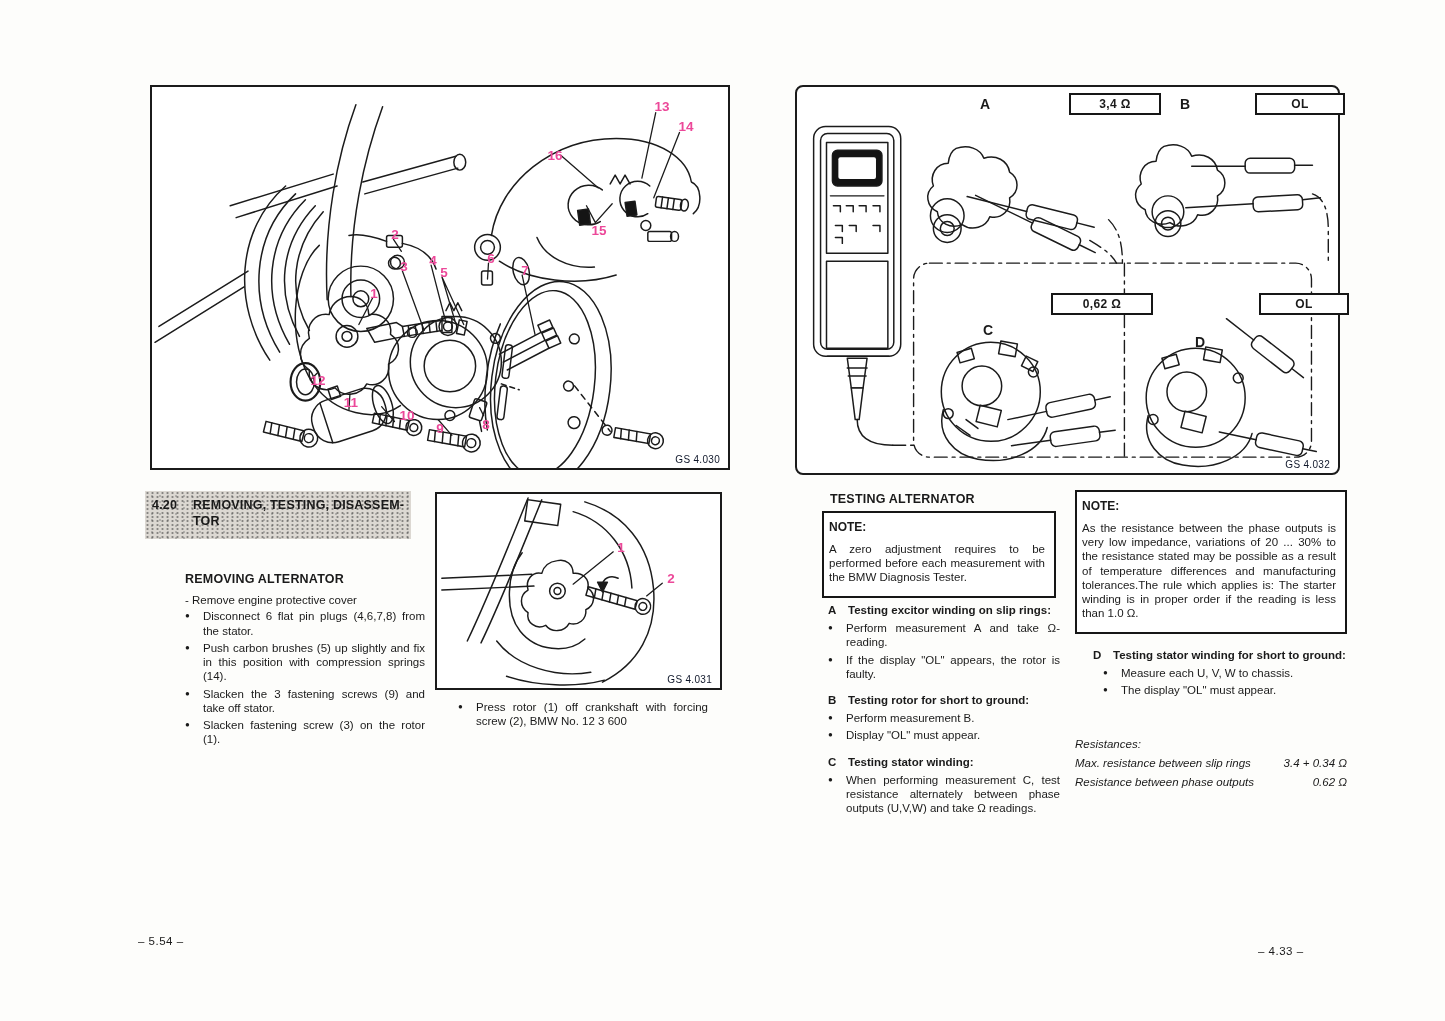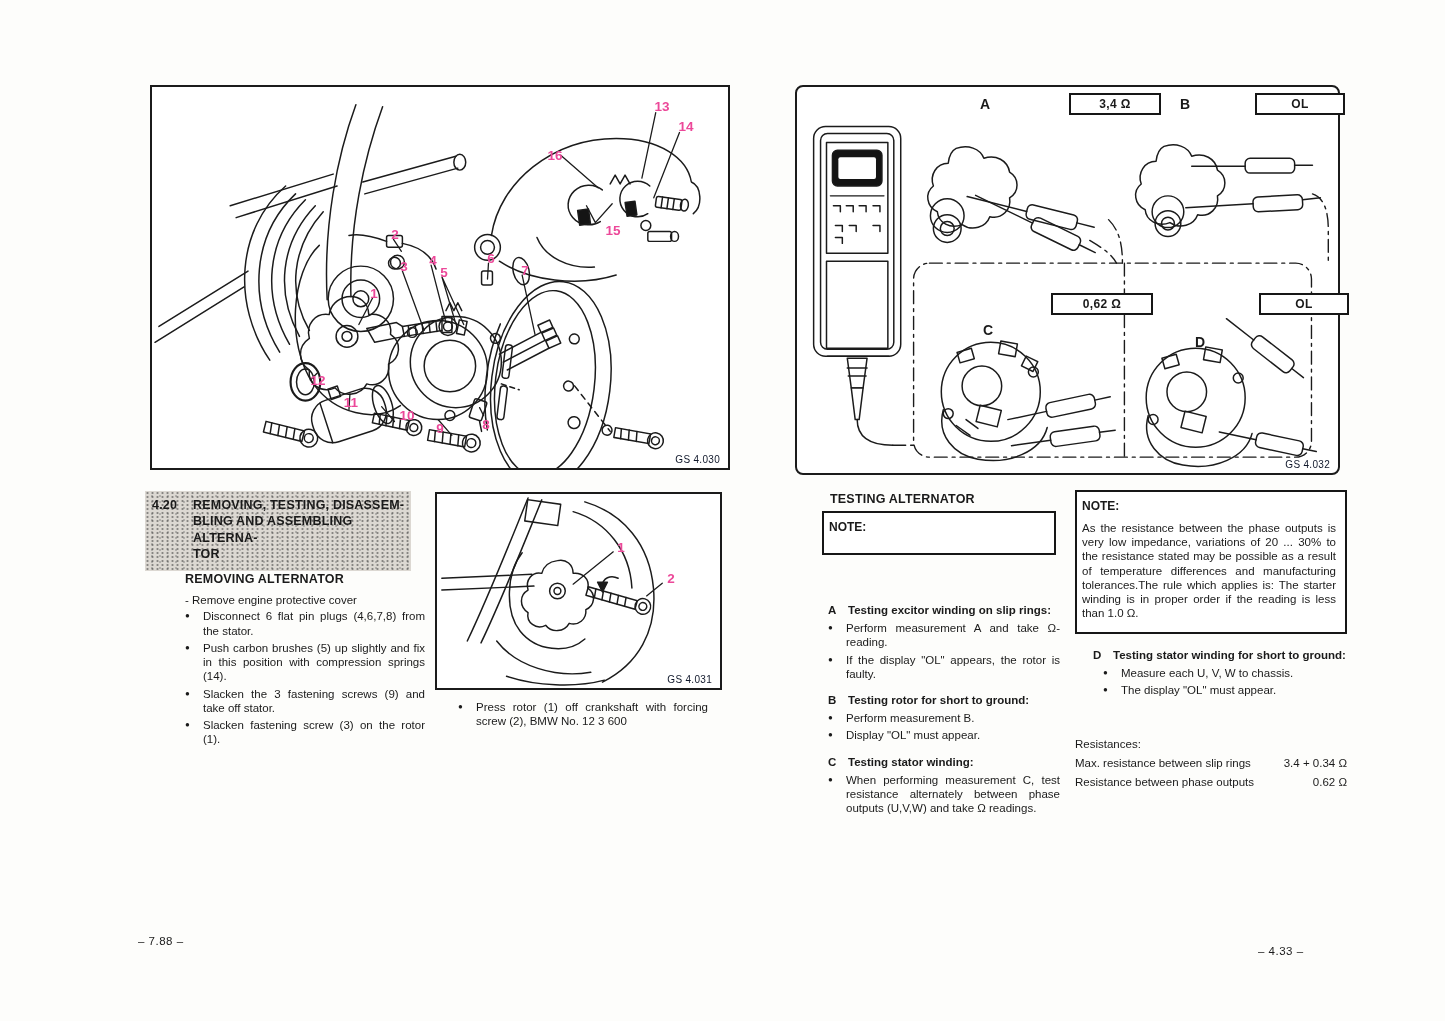--- a/index.html
+++ b/index.html
@@ -31,21 +31,21 @@
   .b-row{display:flex; gap:9px; margin-bottom:3px;}
   .b-row .dot{flex:0 0 9px; font-size:8px; padding-top:2px;}
   .b-row .txt{text-align:justify;}
   .caption{position:absolute; font-size:11.5px; line-height:1.26;}
   .notebox{border:2px solid #161616; padding:7px 9px 11px 5px; box-sizing:border-box; background:#fff;}
   .notebox .ntitle{font-weight:bold; margin-bottom:7px; font-size:12px;}
   .notebox .nbody{text-align:justify;}
   .tsec{margin-bottom:12px;}
   .tsec-head{display:flex; gap:9px; font-weight:bold; margin-bottom:4px; line-height:1.22;}
   .tsec-head .ltr{flex:0 0 11px;}
-  .resist{margin-top:40px;}
+  .resist{font-style:italic;margin-top:40px;}
   .resist .rhead{margin-bottom:5px;}
   .r-row{display:flex; justify-content:space-between; margin-top:4px;}
   .pageno{position:absolute; font-size:11.5px; letter-spacing:.5px;}
   .col-right-flow .notebox{margin-bottom:14px;}
 </style>
 </head>
 <body>
 
 <div class="sheet">
 
@@ -206,29 +206,28 @@
       <span class="callout" style="left: 292px; top: 186px;">5</span>
       <span class="callout" style="left: 339px; top: 172px;">6</span>
       <span class="callout" style="left: 373px; top: 184px;">7</span>
       <span class="callout" style="left: 334px; top: 338px;">8</span>
       <span class="callout" style="left: 288px; top: 342px;">9</span>
       <span class="callout" style="left: 231px; top: 329px; margin-left: 24px;">10</span>
       <span class="callout" style="left: 199px; top: 316px;">11</span>
       <span class="callout" style="left: 166px; top: 294px;">12</span>
       <span class="callout" style="left: 510px; top: 20px;">13</span>
       <span class="callout" style="left: 534px; top: 40px;">14</span>
-      <span class="callout" style="left: 447px; top: 144px; margin-left: 14px;">15</span>
+      <span class="callout" style="left: 447px; top: 144px;">15</span>
       <span class="callout" style="left: 403px; top: 69px;">16</span>
     </figure>
 
   <div class="sec-heading">
     <span class="num">4.20</span>
     <span>
       <div>REMOVING,  TESTING,  DISASSEM-</div>
-      <div>BLING AND ASSEMBLING ALTERNA-</div>
       <div>TOR</div>
     </span>
   </div>
 
   <div class="subhead" style="left:185px;top:572px;">REMOVING ALTERNATOR</div>
 
   <div class="bodycol" style="left:185px;top:593px;width:240px;">
     <div class="intro">- Remove engine protective cover</div>
     <div class="b-row">
       <span class="dot">●</span>
@@ -286,21 +285,21 @@
       <span class="callout" style="left: 234px; top: 85px;">2</span>
     </figure>
 
   <div class="caption" style="left:458px;top:700px;width:250px;">
     <div class="b-row">
       <span class="dot">●</span>
       <span class="txt">Press rotor (1) off crankshaft with forcing screw (2), BMW No. 12 3 600</span>
     </div>
   </div>
 
-  <div class="pageno" style="left:138px;top:935px;">– 7.88 –</div>
+  <div class="pageno" style="left:138px;top:935px;">– 5.54 –</div>
 
   <figure class="figbox" id="fig3" style="left:795px;top:85px;width:545px;height:390px;margin:0;border-radius:8px;border-width:2.5px;">
     <svg viewBox="0 0 545 390">
       <g stroke="#1b1b1b" fill="none" stroke-width="1.5" stroke-linecap="round" stroke-linejoin="round">
 
         <rect x="16" y="40" width="88" height="232" rx="12"></rect>
         <rect x="23" y="47" width="74" height="218" rx="7"></rect>
         <rect x="29" y="56" width="62" height="112"></rect>
         <rect x="35" y="64" width="50" height="36" rx="5" fill="#141414"></rect>
         <rect x="41" y="71" width="38" height="22" rx="2" fill="#ffffff" stroke="none"></rect>
@@ -399,20 +398,21 @@
       <span class="testletter" style="left: 191px; top: 243px;">C</span>
       <div class="valbox" style="left: 216px; top: 206px; width: 76px;">0,62 Ω</div>
       <span class="testletter" style="left: 403px; top: 255px;">D</span>
       <div class="valbox" style="left: 424px; top: 206px; width: 64px;">OL</div>
     </figure>
 
   <div class="subhead" style="left:830px;top:492px;">TESTING ALTERNATOR</div>
 
   <div class="bodycol notebox" style="left:822px;top:511px;width:234px;">
     <div class="ntitle">NOTE:</div>
+    <div class="nbody">A zero adjustment requires to be performed before each measurement with the BMW Diagnosis Tester.</div>
   </div>
 
   <div class="bodycol" style="left:828px;top:603px;width:232px;">
     <div class="tsec">
       <div class="tsec-head">
         <span class="ltr">A</span>
         <span>Testing excitor winding on slip rings:</span>
       </div>
       <div class="b-row">
           <span class="dot">●</span>

